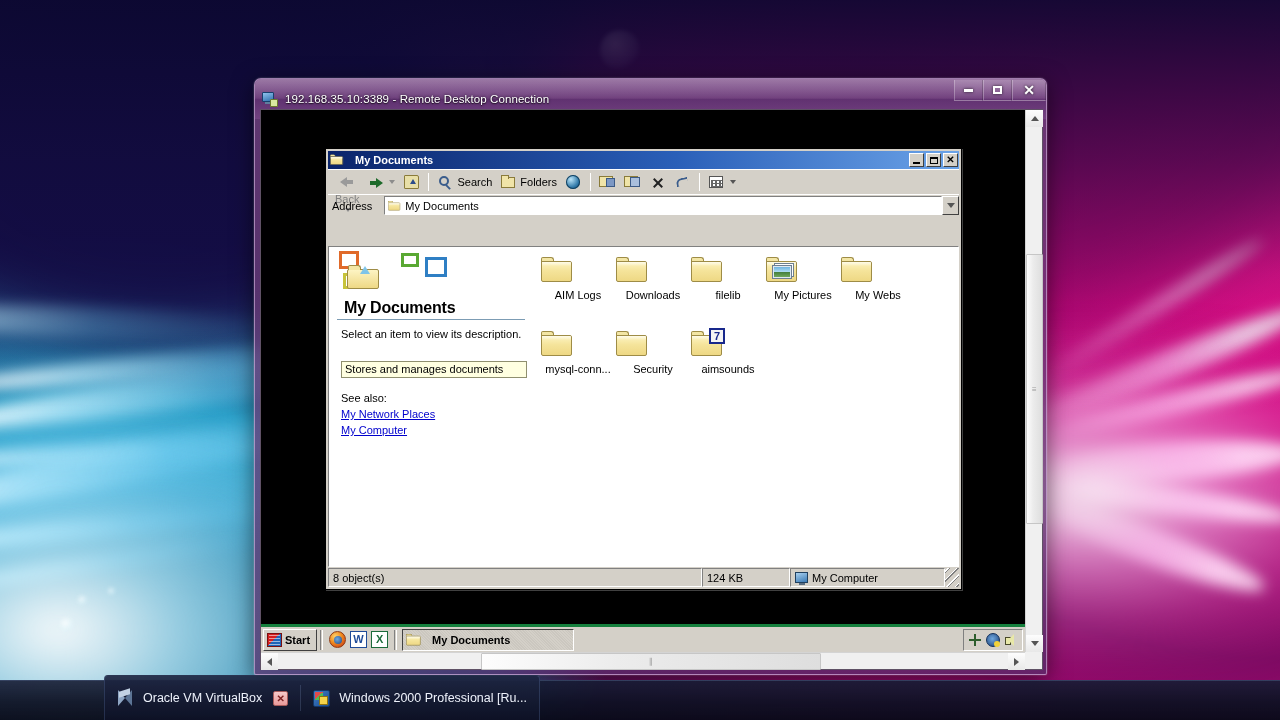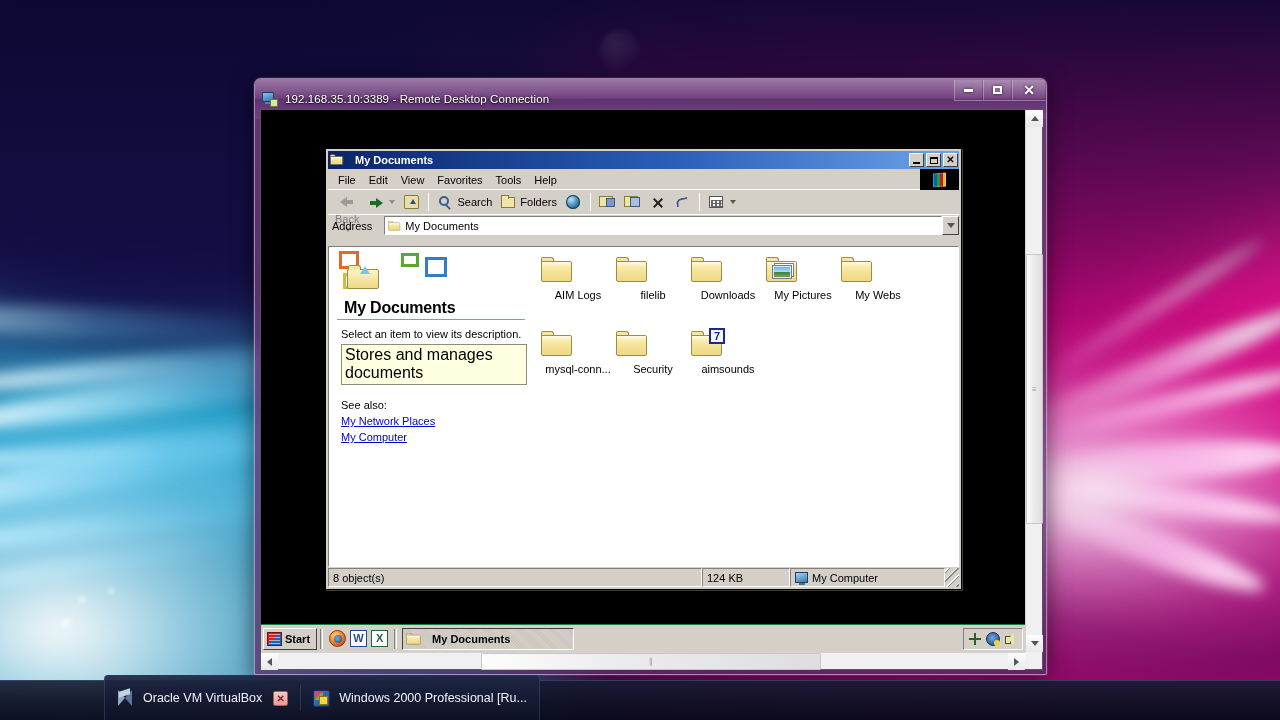--- a/index.html
+++ b/index.html
@@ -328,23 +328,23 @@
   }
   .tp-art { position:absolute; left:4px; top:2px; width:120px; height:44px; }
   .tp-sq { position:absolute; border:3px solid; }
   .tp-title {
     position:absolute; left:9px; bottom:0;
     font-size:16px; font-weight:bold; color:#000; letter-spacing:-0.2px;
   }
   #tp-rule { height:1px; background:#7c9cb4; margin: 2px 8px 0 8px; }
   .tp-desc { font-size:11px; margin: 8px 0 0 12px; color:#000; }
   .tp-tooltip {
-    margin: 4px 0 0 12px; display:inline-block;
+    margin: 21px 0 0 12px; display:inline-block;
     background:#ffffe1; border:1px solid #8f8f6f;
-    font-size:16px; padding:1px 5px 2px 3px; color:#000;
+    font-size:11px; padding:1px 5px 2px 3px; color:#000;
     width: 186px;
   }
   .tp-seealso { font-size:11px; margin: 14px 0 0 12px; }
   .tp-link {
     display:block; font-size:11px; color:#0000cd;
     text-decoration:underline; margin: 4px 0 0 12px;
   }
 
   #file-area {
     flex:1; position:relative; background:#fff; overflow:hidden;
@@ -400,21 +400,21 @@
   .mini-monitor {
     width:13px;height:11px; background:linear-gradient(160deg,#a8d0ef,#3b7ab5);
     border:1px solid #20405f; position:relative; flex:none;
   }
   .mini-monitor::after{content:"";position:absolute;left:3px;bottom:-3px;width:6px;height:2px;background:#5a6d80;}
 
   
   #w2k-taskbar {
     position:absolute; left:0; right:0; bottom:0; height:28px;
     background:#d4d0c8;
-    border-top:1px solid #15803d;
+    border-top:3px solid #15803d;
     display:flex; align-items:center; padding: 0 2px;
     gap:3px;
   }
   #w2k-start {
     height:22px; display:flex; align-items:center; gap:3px; padding: 0 6px 0 3px;
     background:#d4d0c8;
     border-top:1px solid #fff; border-left:1px solid #fff;
     border-right:1px solid #404040; border-bottom:1px solid #404040;
     font-size:11px; font-weight:bold;
   }
@@ -613,31 +613,20 @@
                 </div>
               <div class="exp-tbtn">
                   <span class="tb-max"></span>
                 </div>
               <div class="exp-tbtn">
                   <span class="tb-close">✕</span>
                 </div>
             </div>
           </div>
 
-          <div id="exp-menubar">
-            <span class="menu-item">File</span>
-            <span class="menu-item">Edit</span>
-            <span class="menu-item">View</span>
-            <span class="menu-item">Favorites</span>
-            <span class="menu-item">Tools</span>
-            <span class="menu-item">Help</span>
-            <div id="exp-logo">
-                <span class="flag"></span>
-              </div>
-          </div>
 
           <div id="exp-toolbar">
             <div class="tbtn dim">
               <span class="ic">
                   <span class="arrow-left"></span>
                 </span>
               <span class="tbtn-label">Back</span>
               <span class="tiny-drop dim2"></span>
             </div>
             <div class="tbtn">
@@ -747,29 +736,29 @@
                       <span class="body"></span>
                     </span>
                   <span class="file-label">AIM Logs</span>
                 </div>
 
                 <div class="file-item">
                   <span class="folder">
                       <span class="tab"></span>
                       <span class="body"></span>
                     </span>
-                  <span class="file-label">filelib</span>
+                  <span class="file-label">Downloads</span>
                 </div>
 
                 <div class="file-item">
                   <span class="folder">
                       <span class="tab"></span>
                       <span class="body"></span>
                     </span>
-                  <span class="file-label">Downloads</span>
+                  <span class="file-label">filelib</span>
                 </div>
 
                 <div class="file-item">
                   <span class="folder">
                     <span class="tab"></span>
                       <span class="body"></span>
                       <span class="pic-overlay"></span>
                   </span>
                   <span class="file-label">My Pictures</span>
                 </div>

